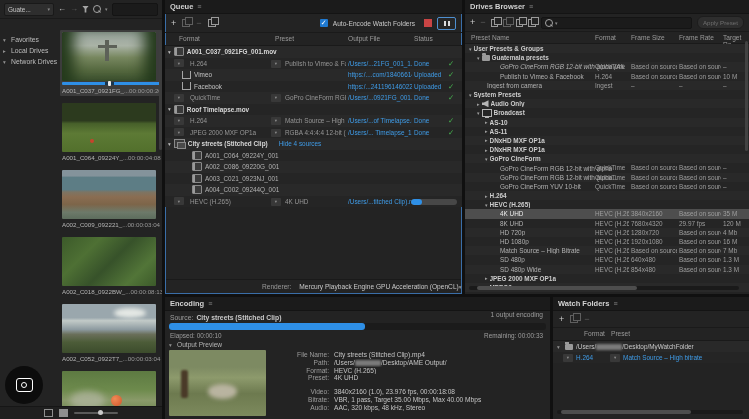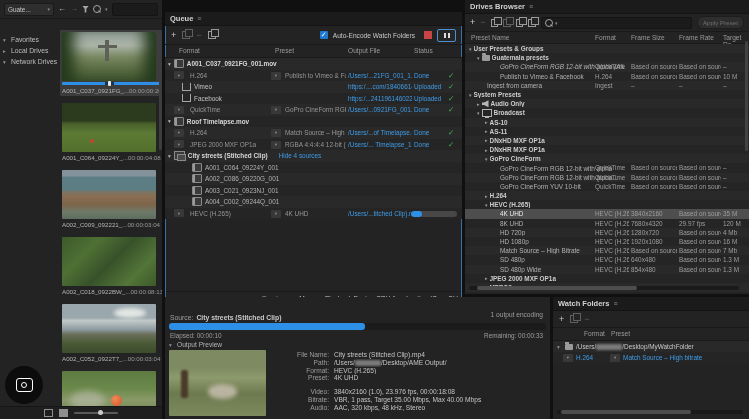--- a/index.html
+++ b/index.html
@@ -1,20 +1,20 @@
 <!DOCTYPE html>
 <html><head>
 <meta charset="utf-8">
 <style>
   html,body{margin:0;padding:0}
   body{width:749px;height:419px;position:relative;overflow:hidden;background:#101010;
        font-family:"Liberation Sans",sans-serif;color:#c9c9c9;}
   .panel{position:absolute;background:#232323;overflow:hidden}
   #media-browser{left:0;top:0;width:162px;height:419px}
-  #queue{left:165px;top:12px;width:297px;height:294px;box-shadow:inset 0 0 0 1px #3a6ea8}
+  #queue{left:165px;top:0;width:297px;height:294px;box-shadow:inset 0 0 0 1px #3a6ea8}
   #preset-browser{left:465px;top:0;width:284px;height:294px}
   #encoding{left:165px;top:297px;width:385px;height:122px}
   #watch-folders{left:553px;top:297px;width:196px;height:122px}
 
   .tabbar{height:13px;background:#1b1b1b;display:flex;align-items:center;gap:4px;padding:0 5px;border-bottom:1px solid #141414}
   .tabtitle{font-size:7.5px;font-weight:bold;color:#d2d2d2;white-space:nowrap}
   .menu-ico{color:#8a8a8a;font-size:7px;line-height:1}
   .blue{color:#3f9ce8}
   .colhead{font-size:6.6px;color:#9a9a9a}
 
@@ -829,20 +829,24 @@
       </div>
 
   </div>
   <div class="pb-hscroll">
       <i></i>
     </div>
   <div class="pb-vscroll"></div>
 </div>
 
 <div class="panel" id="encoding">
+  <div class="tabbar">
+    <span class="tabtitle">Encoding</span>
+    <span class="menu-ico">≡</span>
+  </div>
   <span class="enc-note">1 output encoding</span>
   <div class="enc-src">
     <span class="lab">Source:</span><span>City streets (Stitched Clip)</span>
   </div>
   <div class="enc-bar">
       <i></i>
     </div>
   <span class="enc-elapsed">Elapsed:  00:00:10</span>
   <span class="enc-remaining">Remaining:  00:00:33</span>
   <div class="enc-section">

